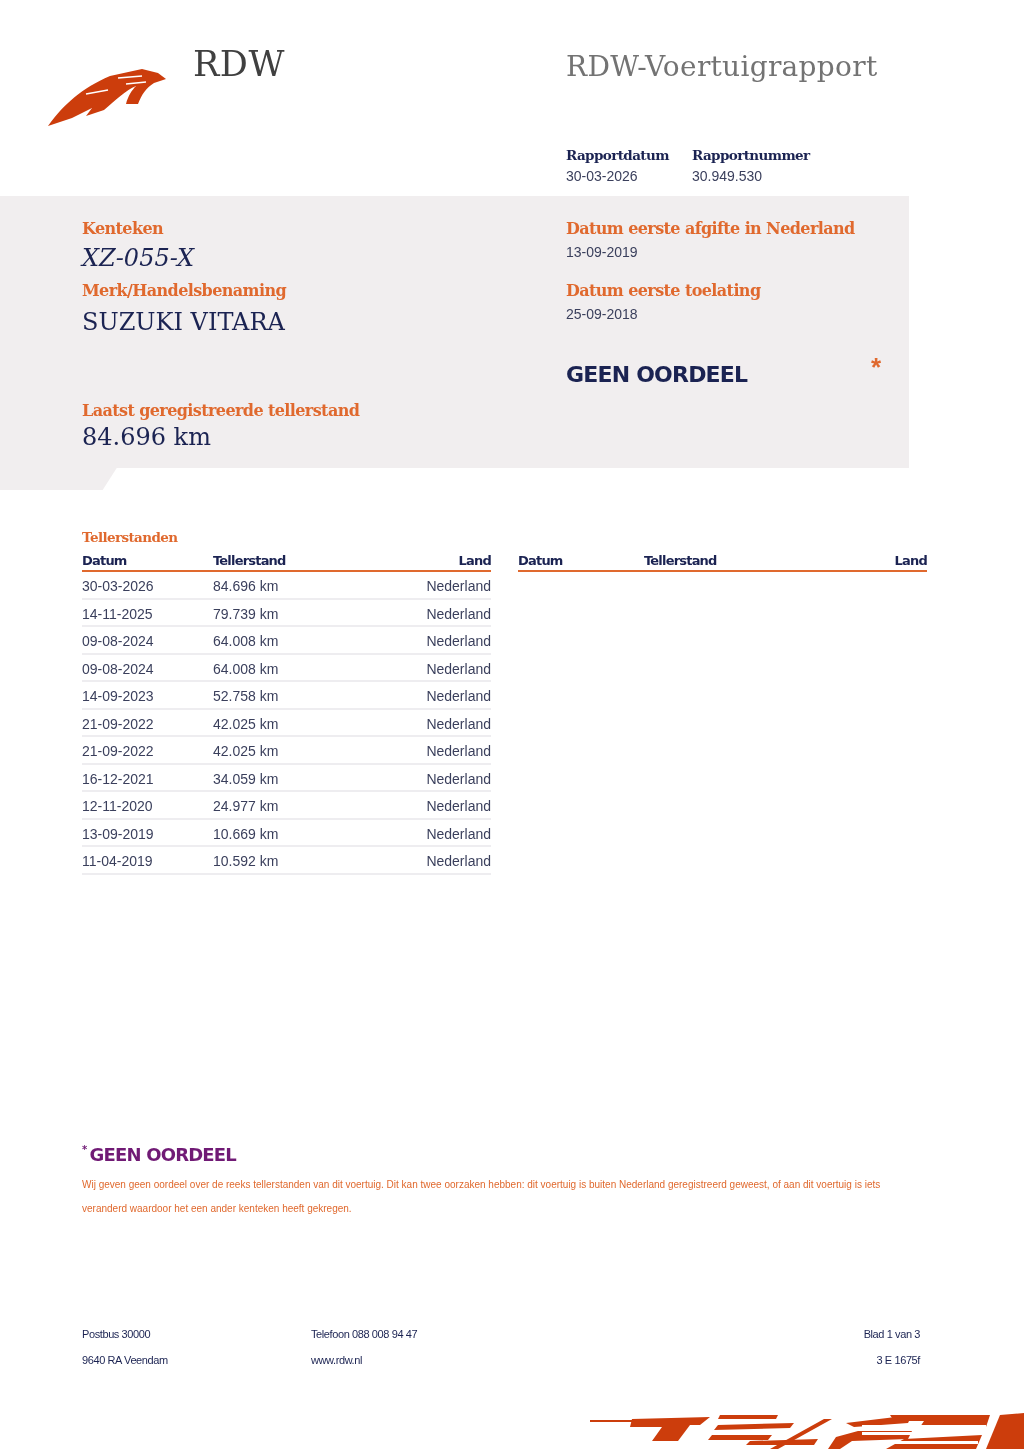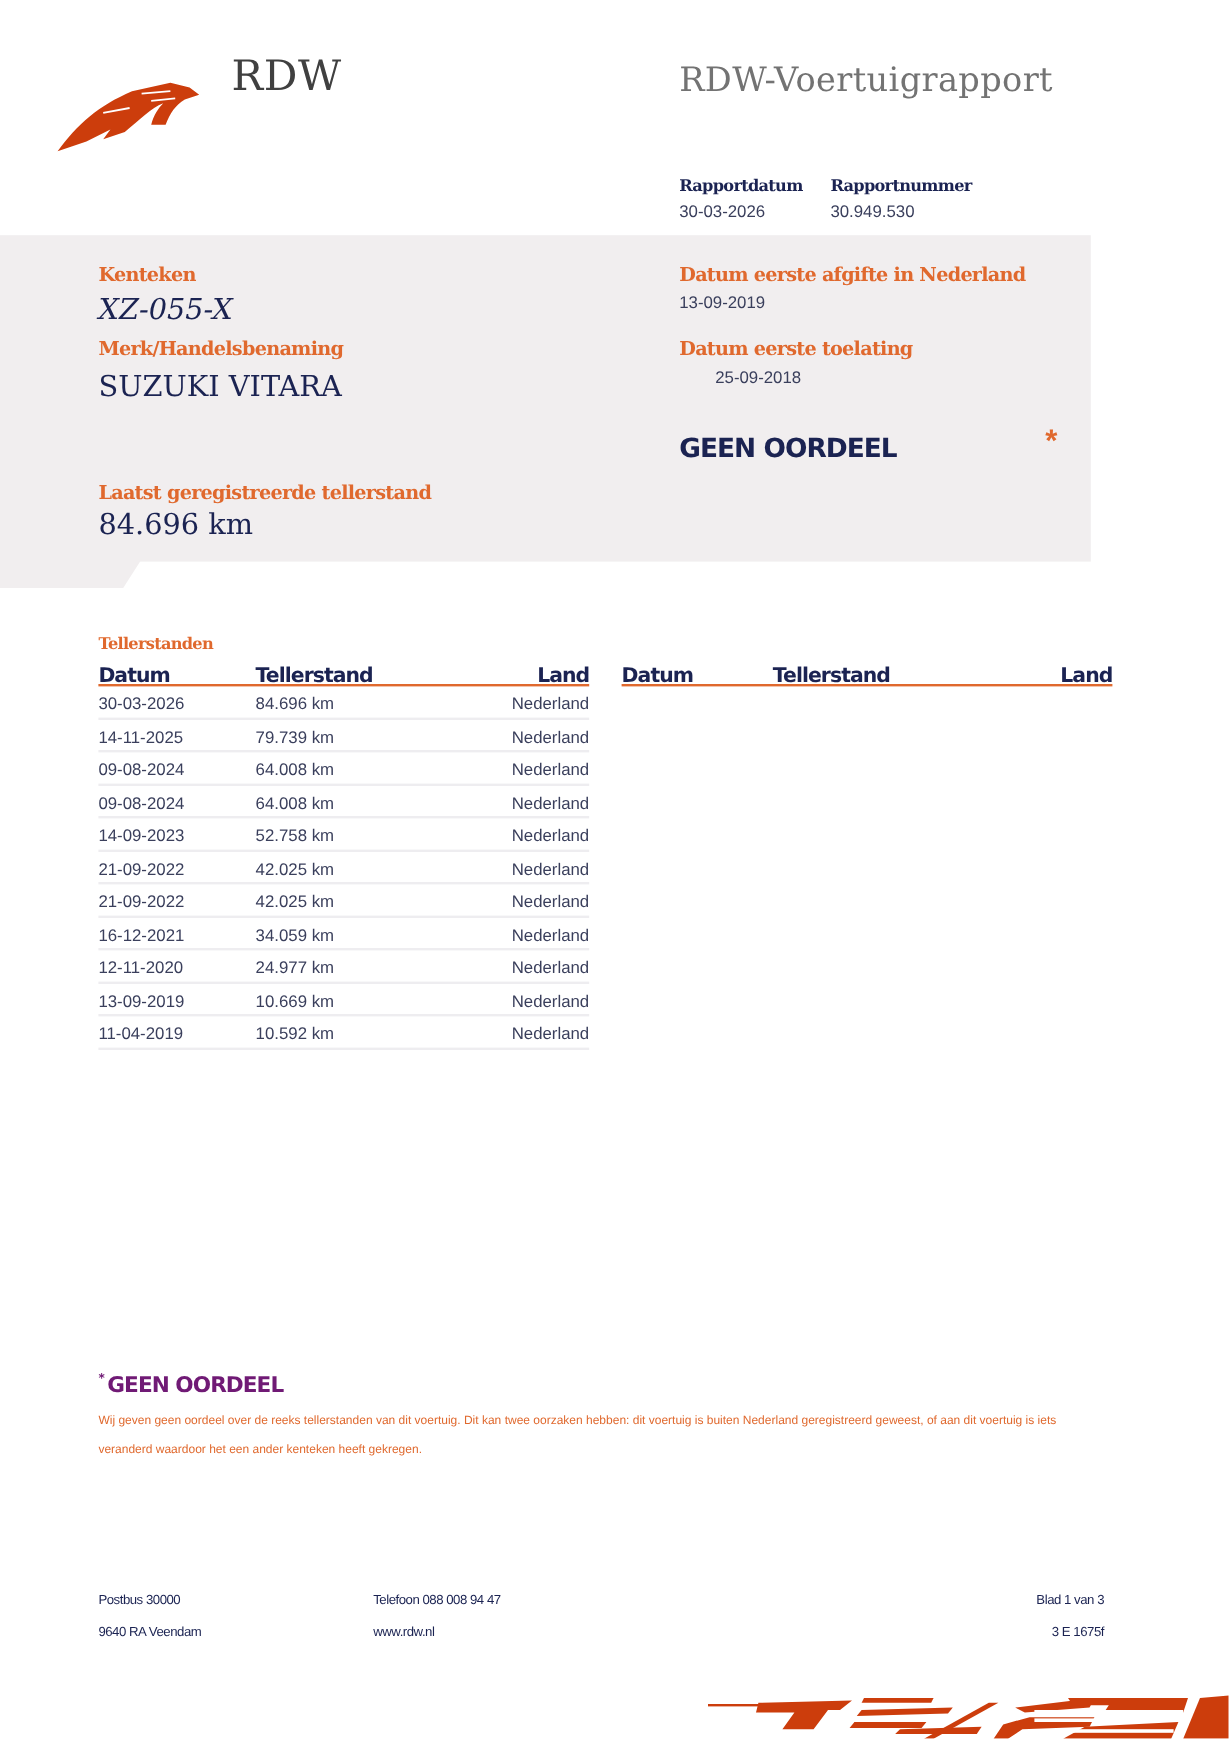--- a/index.html
+++ b/index.html
@@ -24,21 +24,21 @@
   .f-small { position: absolute; font-size: 14px; color: #3a3f5c; }
   .verdict { position: absolute; left: 566px; top: 362px; font-family: "DejaVu Sans", sans-serif; font-weight: bold; font-size: 22px; color: #1b2352; letter-spacing: -0.8px; }
   .star { position: absolute; left: 871px; top: 352px; font-size: 26px; font-weight: bold; color: #e0692e; }
 
   .sec-title { position: absolute; left: 82px; top: 529px; font-family: "DejaVu Serif", serif; font-weight: bold; font-size: 13.5px; color: #e0692e; letter-spacing: -0.6px; }
 
   .tbl { position: absolute; top: 552px; }
   .tbl.t1 { left: 82px; width: 409px; }
   .tbl.t2 { left: 518px; width: 409px; }
   .thead { position: relative; height: 20px; border-bottom: 2px solid #e0692e; }
-  .th { position: absolute; top: 1px; font-family: "DejaVu Sans", sans-serif; font-weight: bold; font-size: 17px; color: #1b2352; letter-spacing: -0.8px; }
+  .th { position: absolute; top: 1px; font-family: "DejaVu Sans", sans-serif; font-weight: bold; font-size: 13px; color: #1b2352; letter-spacing: -0.8px; }
   .row { position: relative; height: 27.5px; border-bottom: 2px solid #eeedf0; }
   .td { position: absolute; top: 6px; font-size: 14px; color: #3a3f5c; }
   .c1 { left: 0; }
   .c2 { left: 131px; }
   .c3 { right: 0; text-align: right; }
   .t2 .c2 { left: 126px; }
 
   .note-title { position: absolute; left: 82px; top: 1144px; font-family: "DejaVu Sans", sans-serif; font-weight: bold; font-size: 18px; color: #701a75; letter-spacing: -0.8px; }
   .note-title .sup { font-size: 10px; vertical-align: top; margin-right: 3px; }
   .note-text { position: absolute; left: 82px; top: 1173px; width: 800px; font-size: 10px; line-height: 24px; color: #e0692e; }
@@ -74,21 +74,21 @@
 <div class="f-lbl" style="left:82px; top:219px;">Kenteken</div>
 <div class="f-big" style="left:82px; top:244px;font-style:italic;">XZ-055-X</div>
 <div class="f-lbl" style="left:82px; top:281px;">Merk/Handelsbenaming</div>
 <div class="f-big" style="left:82px; top:308px;">SUZUKI VITARA</div>
 <div class="f-lbl" style="left:82px; top:401px;">Laatst geregistreerde tellerstand</div>
 <div class="f-big" style="left:82px; top:423px;">84.696 km</div>
 
 <div class="f-lbl" style="left:566px; top:219px;">Datum eerste afgifte in Nederland</div>
 <div class="f-small" style="left:566px; top:244px;">13-09-2019</div>
 <div class="f-lbl" style="left:566px; top:281px;">Datum eerste toelating</div>
-<div class="f-small" style="left:596px; top:306px;">25-09-2018</div>
+<div class="f-small" style="left:566px; top:306px;">25-09-2018</div>
 <div class="verdict">GEEN OORDEEL</div>
 <div class="star">*</div>
 
 <div class="sec-title">Tellerstanden</div>
 
 <div class="tbl t1">
   <div class="thead">
     <span class="th c1">Datum</span>
     <span class="th c2">Tellerstand</span>
     <span class="th c3">Land</span>

